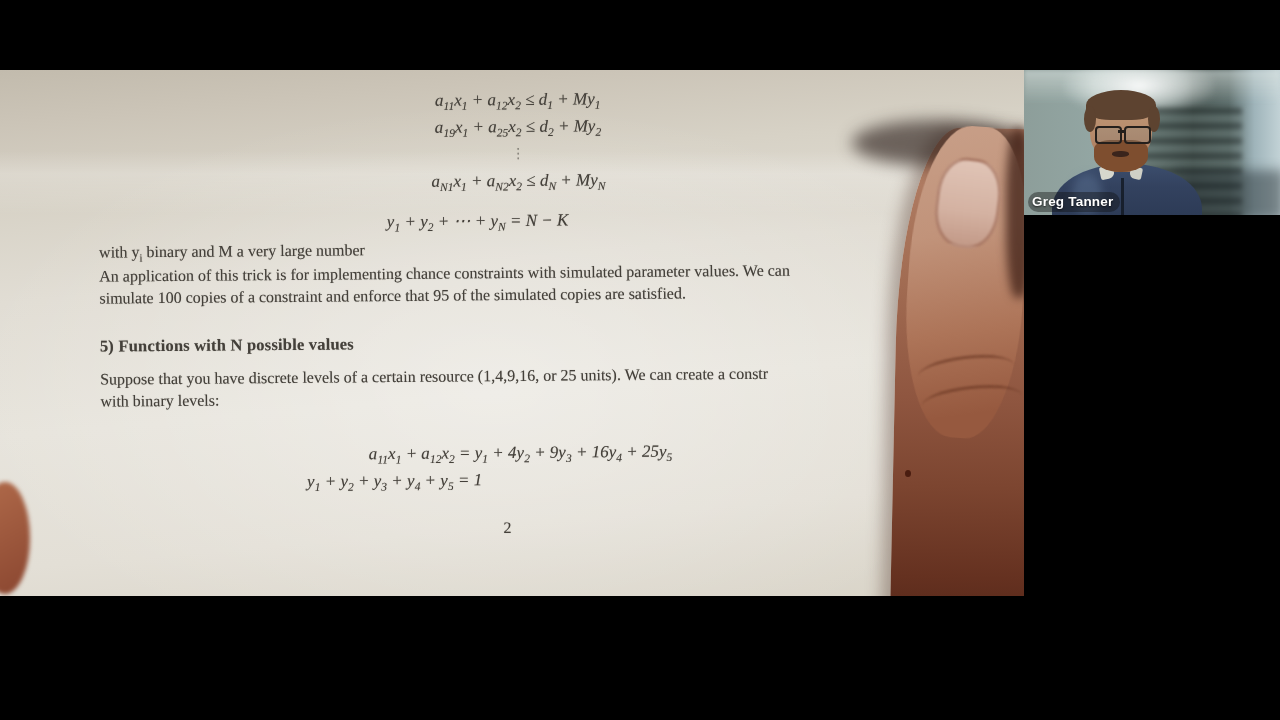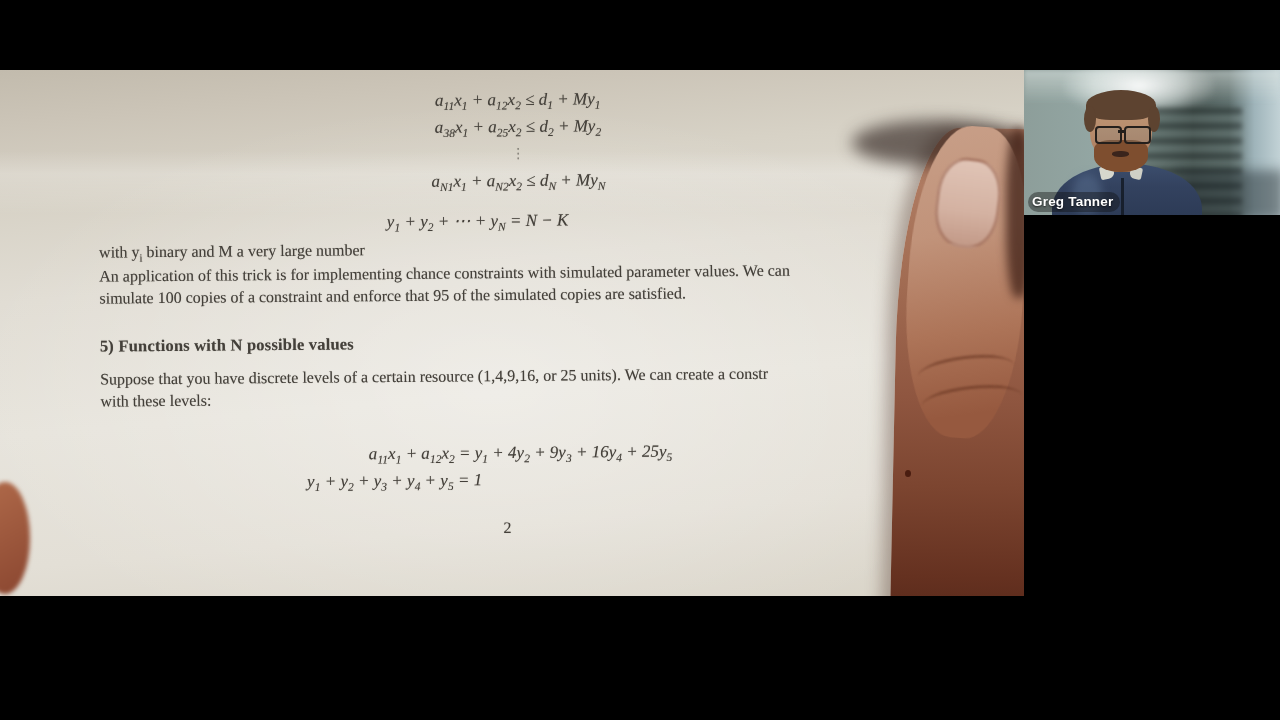--- a/index.html
+++ b/index.html
@@ -108,35 +108,35 @@
 <body>
 
 <div class="stage">
 
   <div class="share-area">
 
     <div class="text-layer">
 
       <div class="eqblock1">
         <span class="eq-line math">a<sub>11</sub>x<sub>1</sub> + a<sub>12</sub>x<sub>2</sub> ≤ d<sub>1</sub> + My<sub>1</sub></span>
-        <span class="eq-line math">a<sub>38</sub>x<sub>1</sub> + a<sub>25</sub>x<sub>2</sub> ≤ d<sub>2</sub> + My<sub>2</sub></span>
+        <span class="eq-line math">a<sub>19</sub>x<sub>1</sub> + a<sub>25</sub>x<sub>2</sub> ≤ d<sub>2</sub> + My<sub>2</sub></span>
         <span class="eq-line vdots">⋮</span>
         <span class="eq-line math">a<sub>N1</sub>x<sub>1</sub> + a<sub>N2</sub>x<sub>2</sub> ≤ d<sub>N</sub> + My<sub>N</sub></span>
       </div>
       <div class="eq-l4 math">y<sub>1</sub> + y<sub>2</sub> + ⋯ + y<sub>N</sub> = N − K</div>
 
       <div class="body-line" style="top:170px;">with y<sub>i</sub> binary and M a very large number</div>
 
       <div class="body-line" style="top:194px;">An application of this trick is for implementing chance constraints with simulated parameter values. We can</div>
       <div class="body-line" style="top:216px;">simulate 100 copies of a constraint and enforce that 95 of the simulated copies are satisfied.</div>
 
       <div class="doc-heading">5) Functions with N possible values</div>
 
       <div class="body-line" style="top:297px;">Suppose that you have discrete levels of a certain resource (1,4,9,16, or 25 units). We can create a constr</div>
-      <div class="body-line" style="top:319px;">with these levels:</div>
+      <div class="body-line" style="top:319px;">with binary levels:</div>
 
       <div class="eq2-l1 math">a<sub>11</sub>x<sub>1</sub> + a<sub>12</sub>x<sub>2</sub> = y<sub>1</sub> + 4y<sub>2</sub> + 9y<sub>3</sub> + 16y<sub>4</sub> + 25y<sub>5</sub></div>
       <div class="eq2-l2 math">y<sub>1</sub> + y<sub>2</sub> + y<sub>3</sub> + y<sub>4</sub> + y<sub>5</sub> = 1</div>
 
       <div class="page-num">2</div>
     </div>
 
     <div class="table-strip"></div>
 
     <div class="hand-slab"></div>

